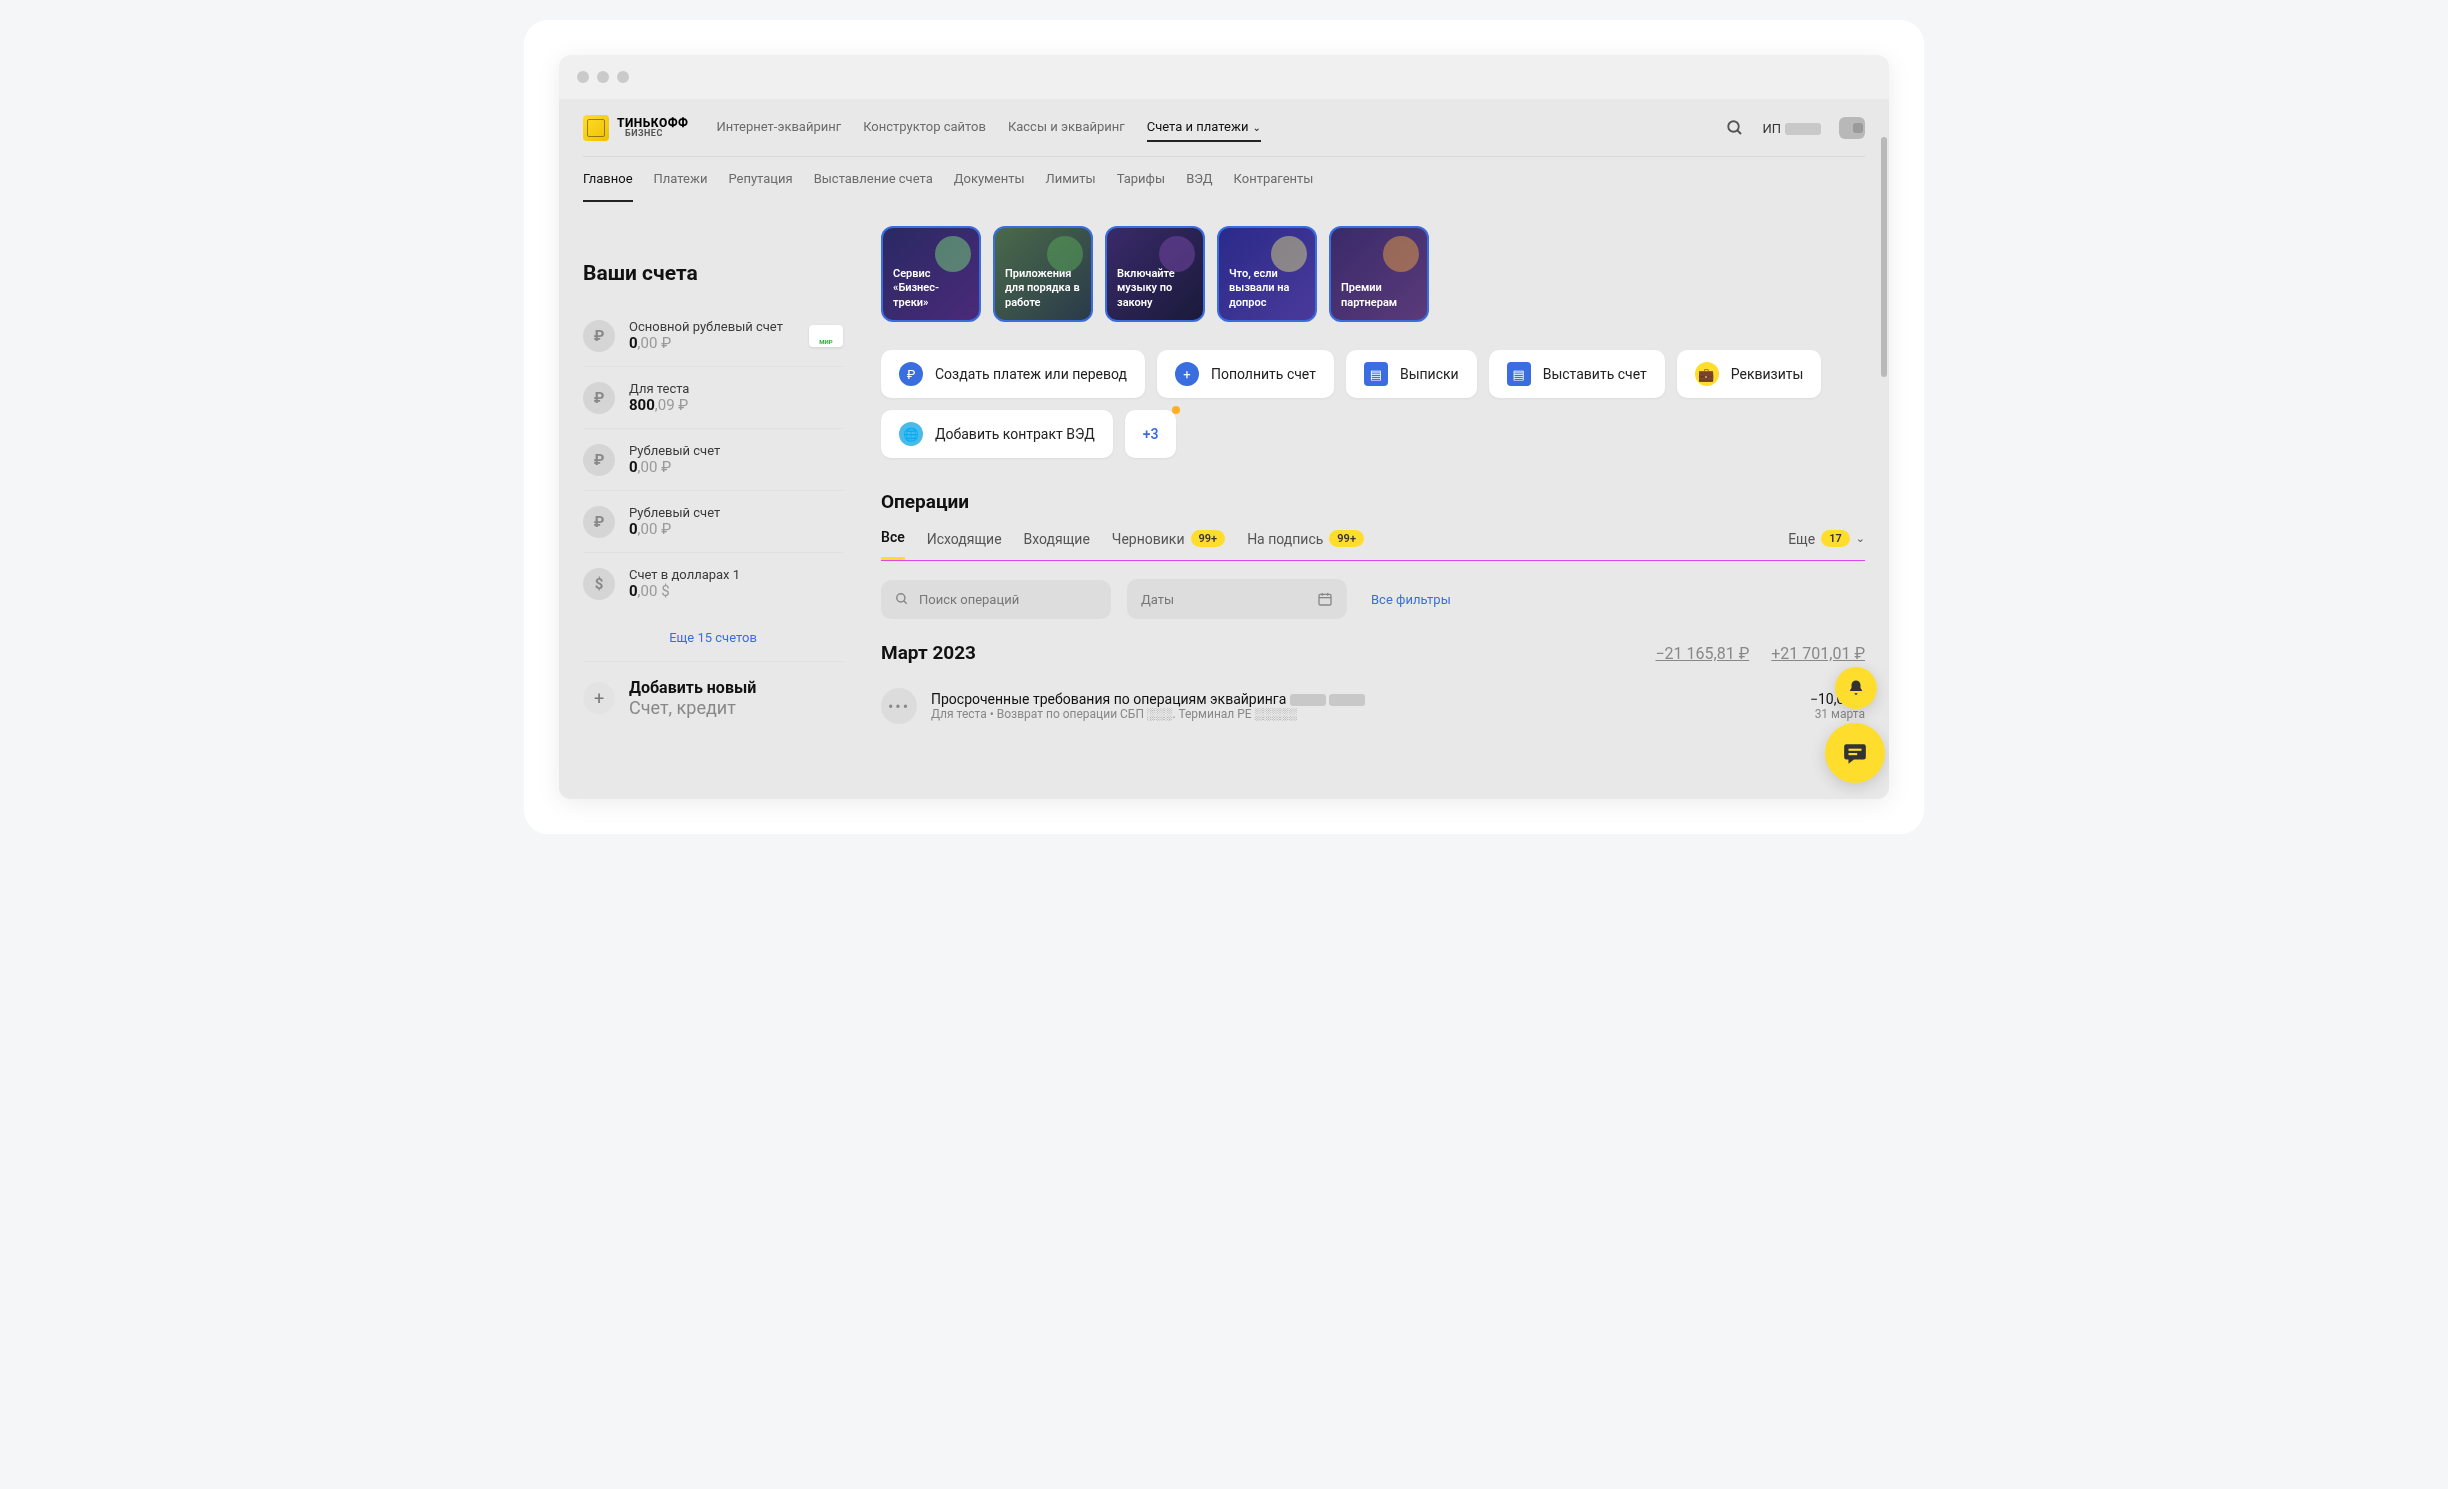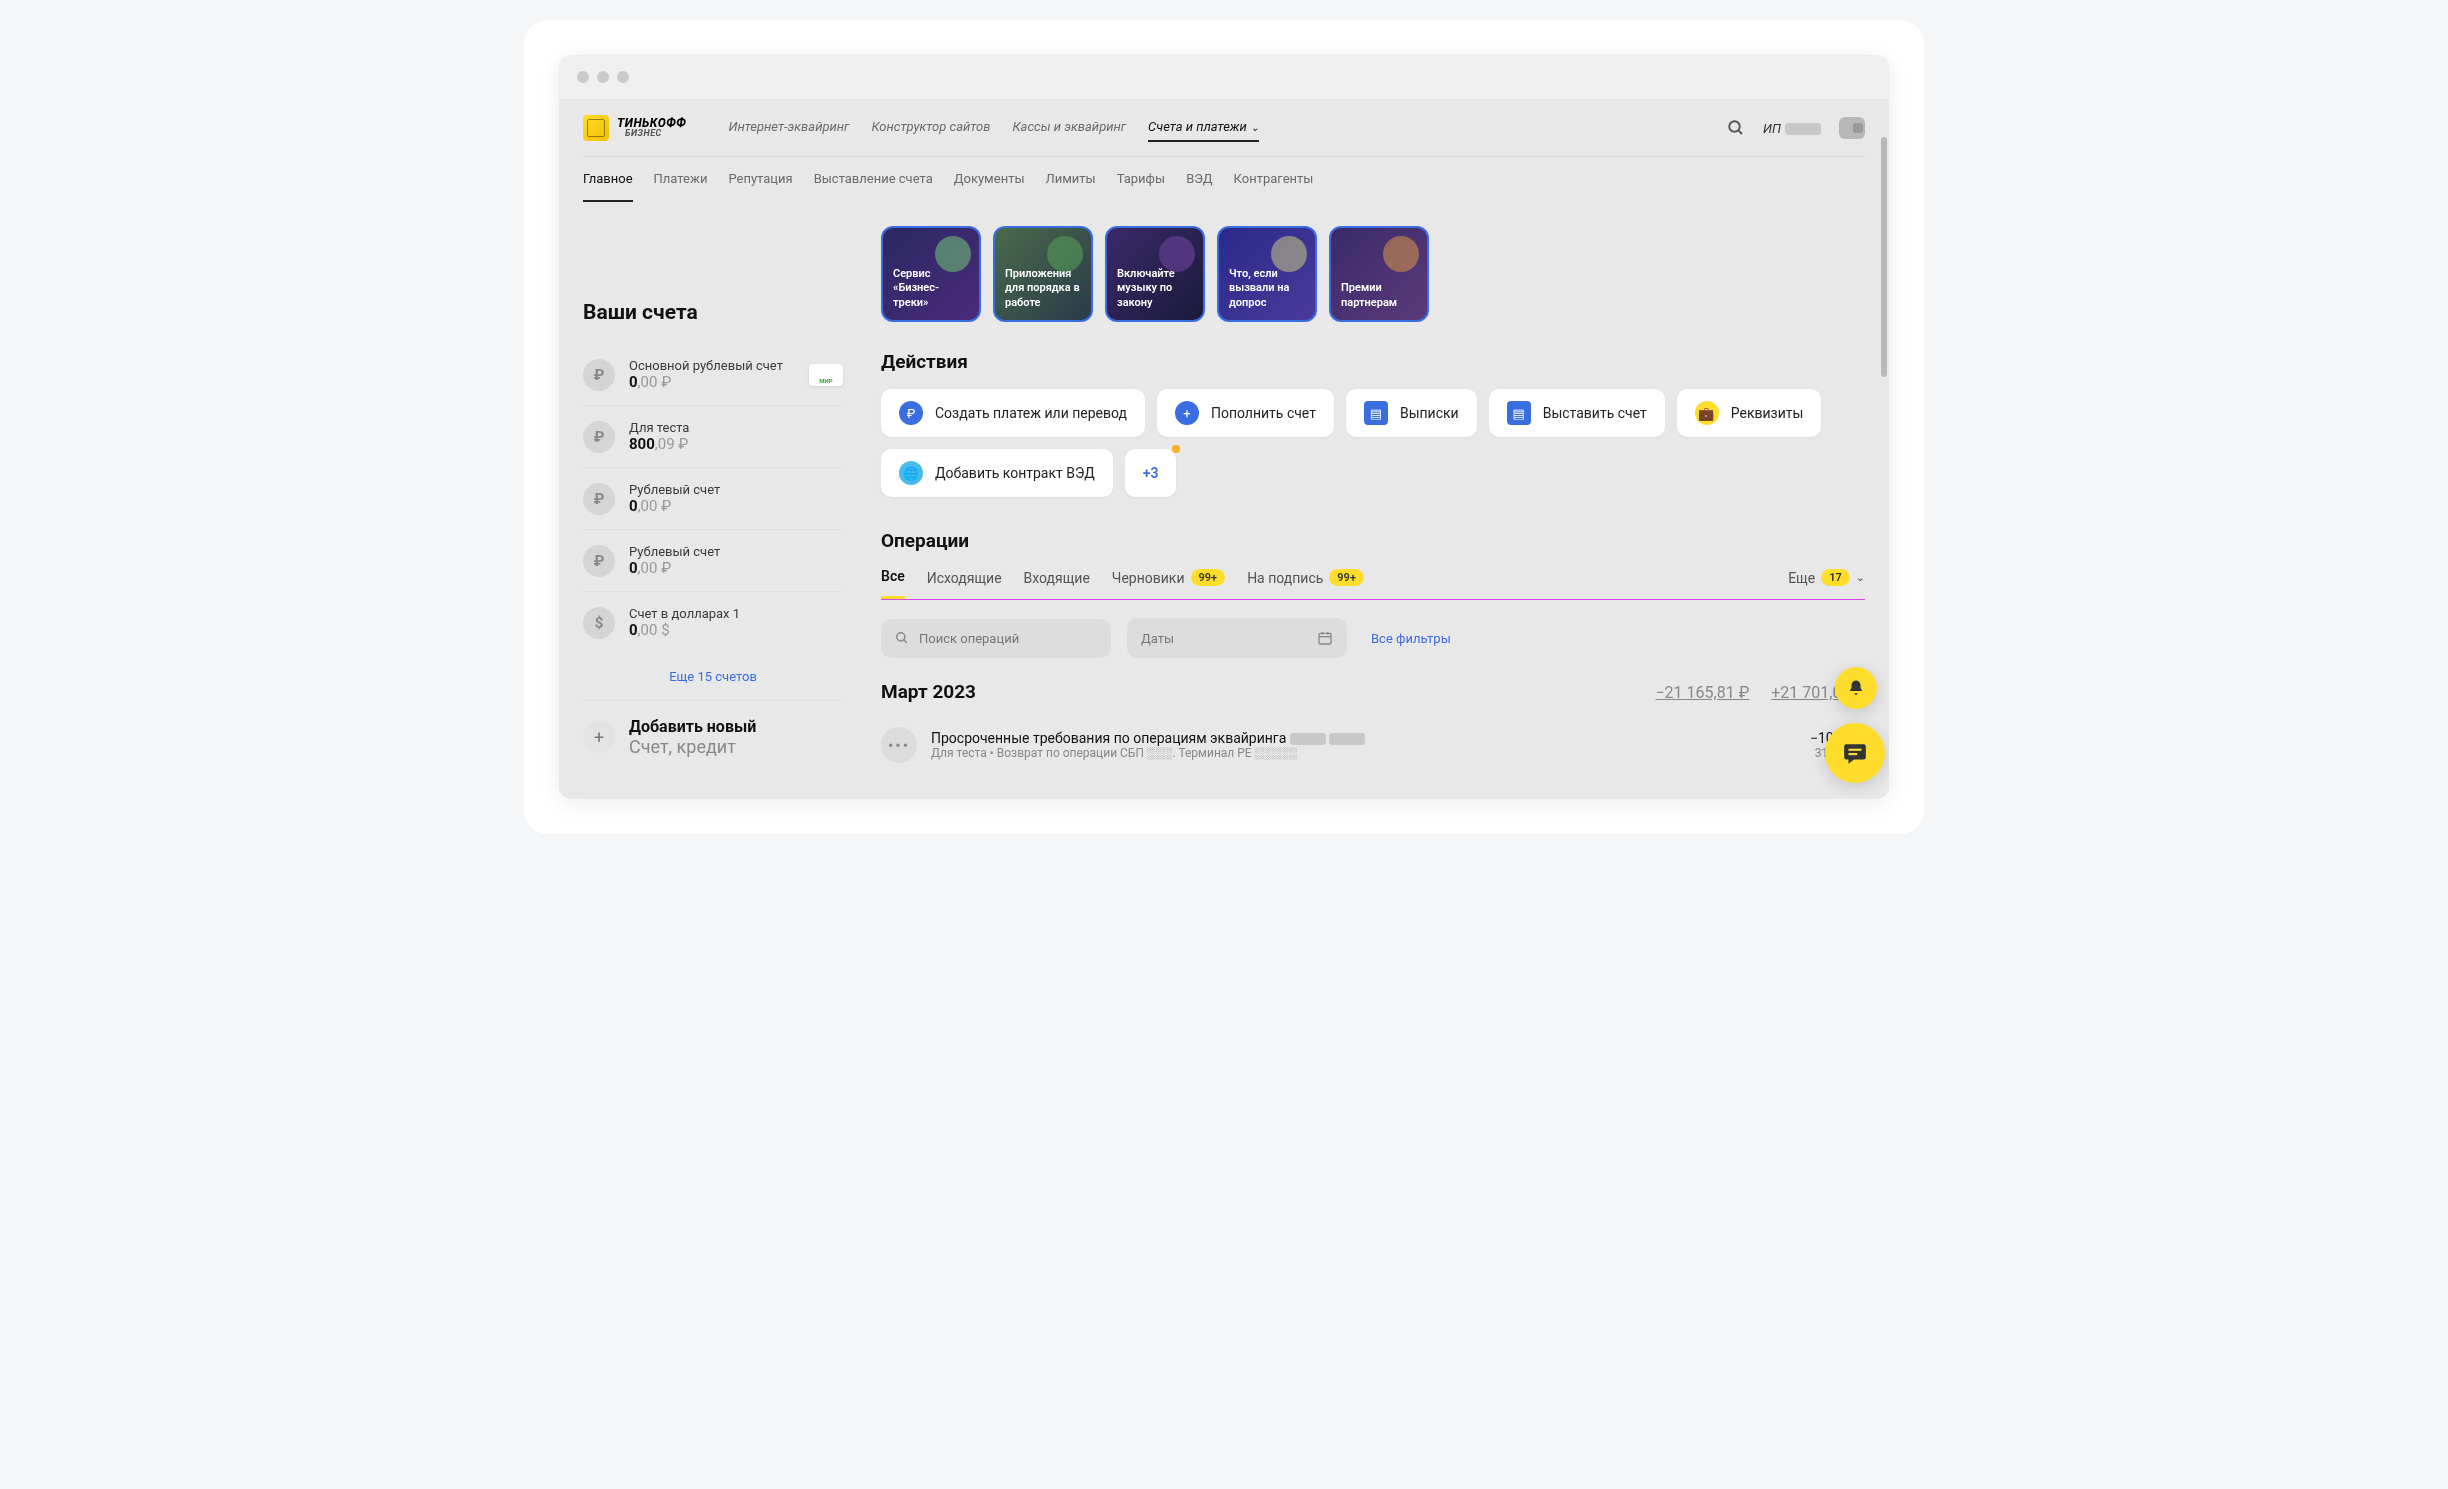--- a/index.html
+++ b/index.html
@@ -4,21 +4,21 @@
 <style>
 * { margin: 0; padding: 0; box-sizing: border-box; font-family: -apple-system, BlinkMacSystemFont, 'Segoe UI', Roboto, sans-serif; }
 body { background: #f5f6f8; padding: 20px; }
 .outer-frame { max-width: 1400px; margin: 0 auto; background: #fff; border-radius: 24px; padding: 35px; }
 .browser-window { background: #f0f0f0; border-radius: 12px; overflow: hidden; box-shadow: 0 4px 24px rgba(0,0,0,0.08); position: relative; }
 .browser-bar { display: flex; gap: 8px; padding: 16px 18px; }
 .browser-dot { width: 12px; height: 12px; border-radius: 50%; background: #cacaca; }
 .app { background: #e8e8e8; padding: 0 24px 24px; height: 700px; overflow: hidden; position: relative; }
 .scrollbar-track { position: absolute; right: 2px; top: 38px; width: 6px; height: 240px; background: rgba(0,0,0,0.2); border-radius: 3px; }
 
-.topbar { display: flex; align-items: center; gap: 42px; padding: 14px 0; border-bottom: 1px solid #d8d8d8; font-style: italic; }
+.topbar { display: flex; align-items: center; gap: 28px; padding: 14px 0; border-bottom: 1px solid #d8d8d8; }
 .logo { display: flex; align-items: center; gap: 8px; }
 .logo-icon { width: 26px; height: 26px; background: linear-gradient(135deg, #ffdd2d, #f0c000); border-radius: 4px; position: relative; }
 .logo-icon::after { content:''; position:absolute; inset:4px; border: 1px solid rgba(0,0,0,0.4); border-radius:2px; }
 .logo-text { display: flex; flex-direction: column; line-height: 1; }
 .logo-main { font-size: 12px; font-weight: 800; letter-spacing: 0.5px; }
 .logo-sub { font-size: 9px; font-weight: 700; color: #555; letter-spacing: 0.5px; padding-left: 8px; }
 .main-nav { display: flex; gap: 22px; font-size: 13px; color: #6b6b6b; }
 .main-nav-item { cursor: pointer; padding: 6px 0; }
 .main-nav-item.active { color: #111; border-bottom: 2px solid #222; position: relative; }
 .main-nav-item .chev { margin-left: 4px; font-size: 10px; }
@@ -220,21 +220,20 @@
               <div class="story story-bg4">
                 <div class="story-accent sa4"></div>
                 <span>Что, если вызвали на допрос</span>
               </div>
               <div class="story story-bg5">
                 <div class="story-accent sa5"></div>
                 <span>Премии партнерам</span>
               </div>
             </div>
 
-        <div class="section-title">Действия</div>
         <div class="actions" id="actions">
               <div class="action-btn">
                 <div class="action-ico ai-blue">₽</div>
                 <span>Создать платеж или перевод</span>
               </div>
               <div class="action-btn">
                 <div class="action-ico ai-blue">+</div>
                 <span>Пополнить счет</span>
               </div>
               <div class="action-btn">

